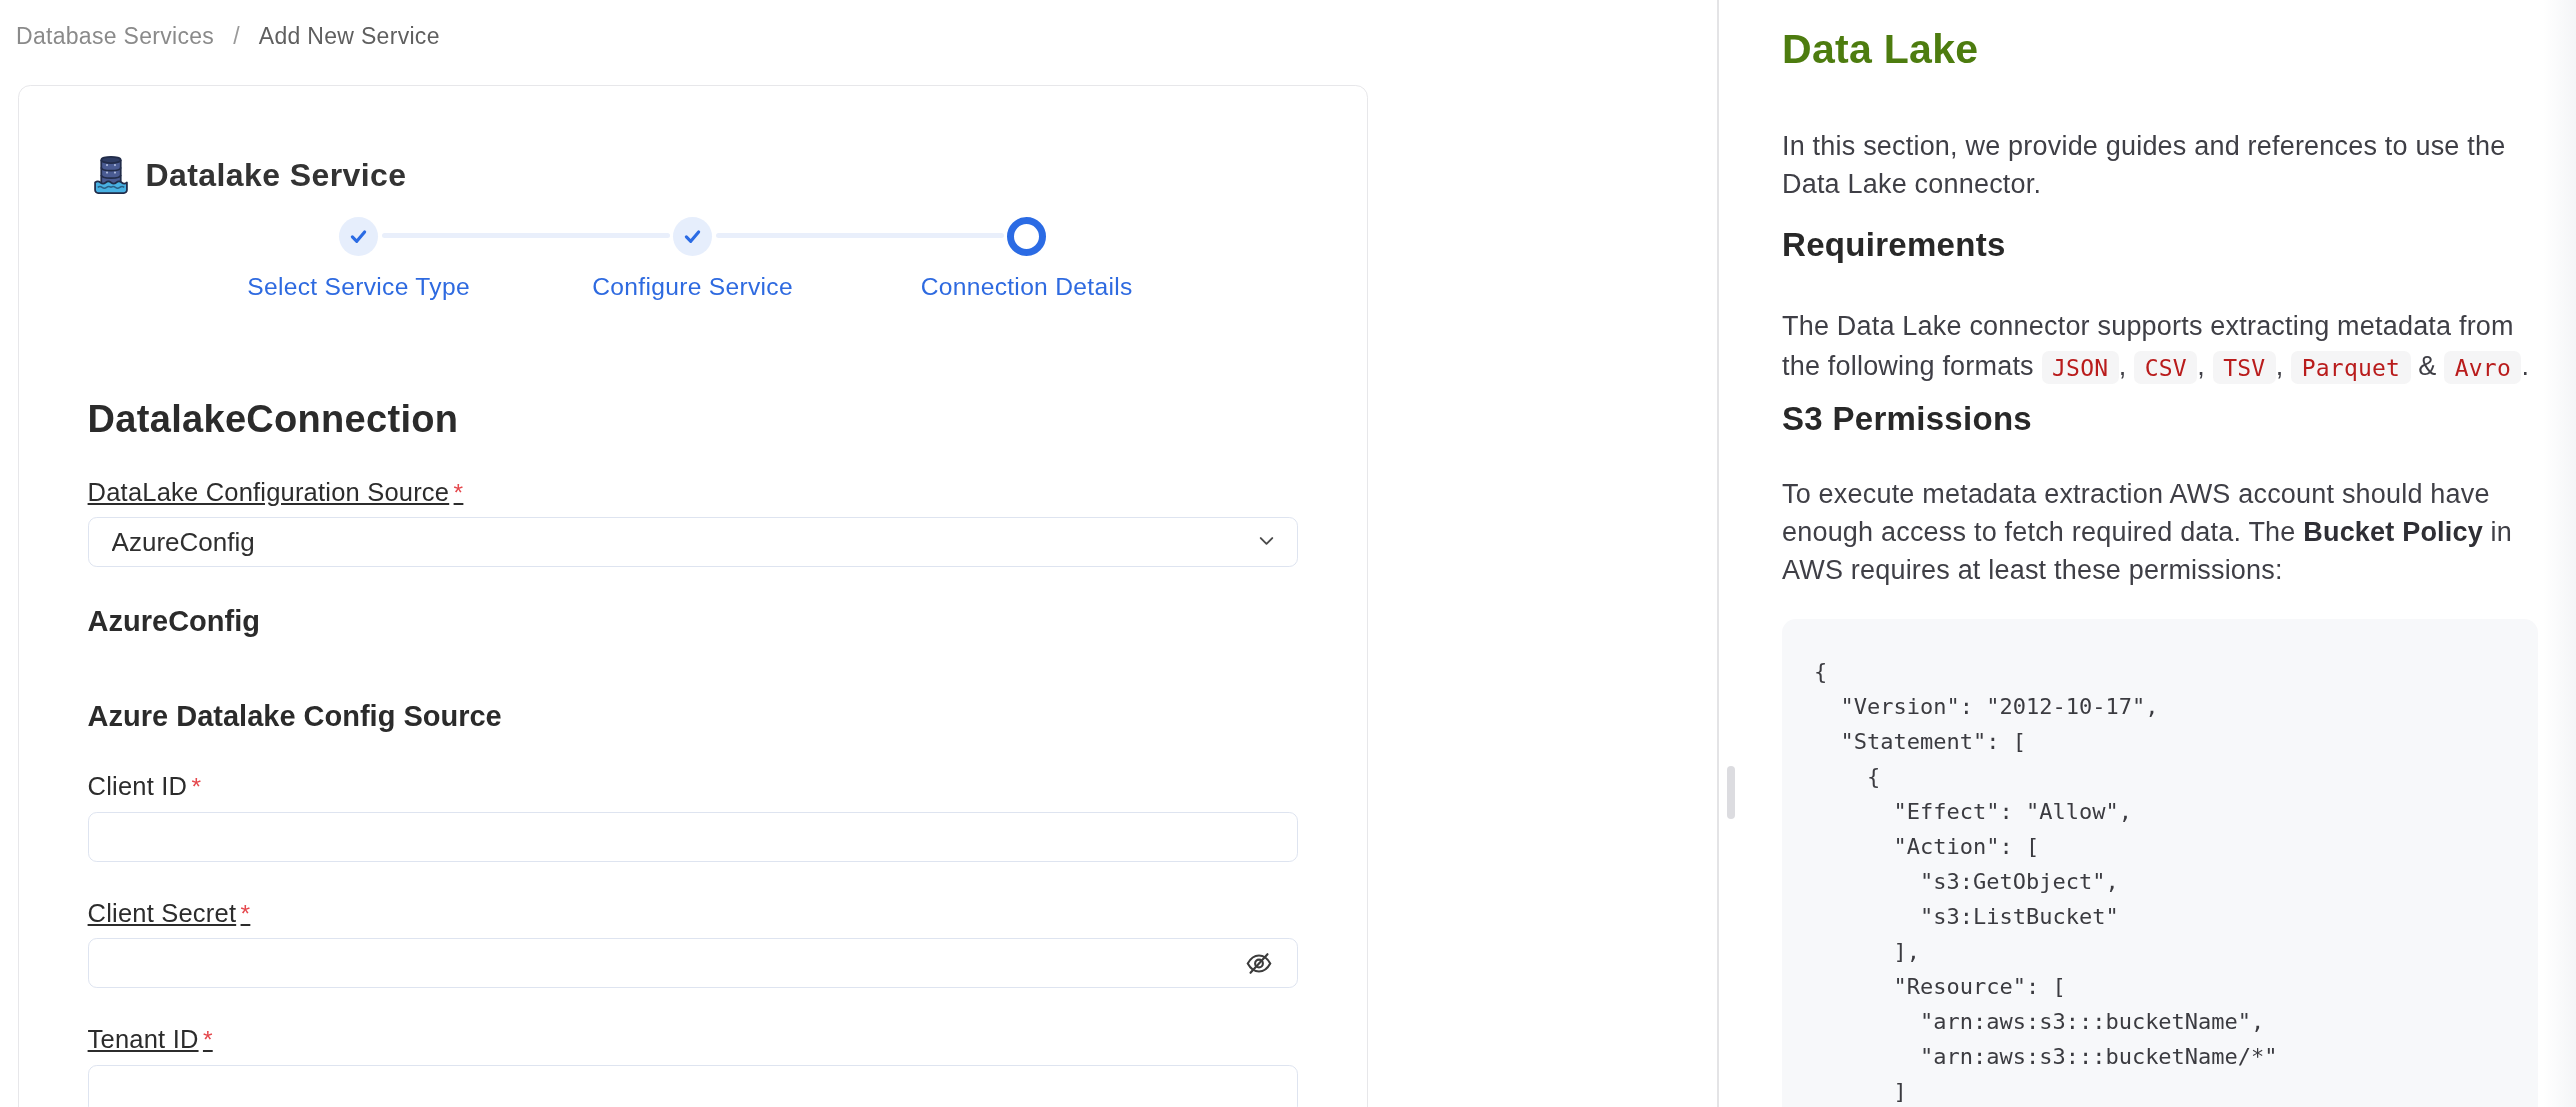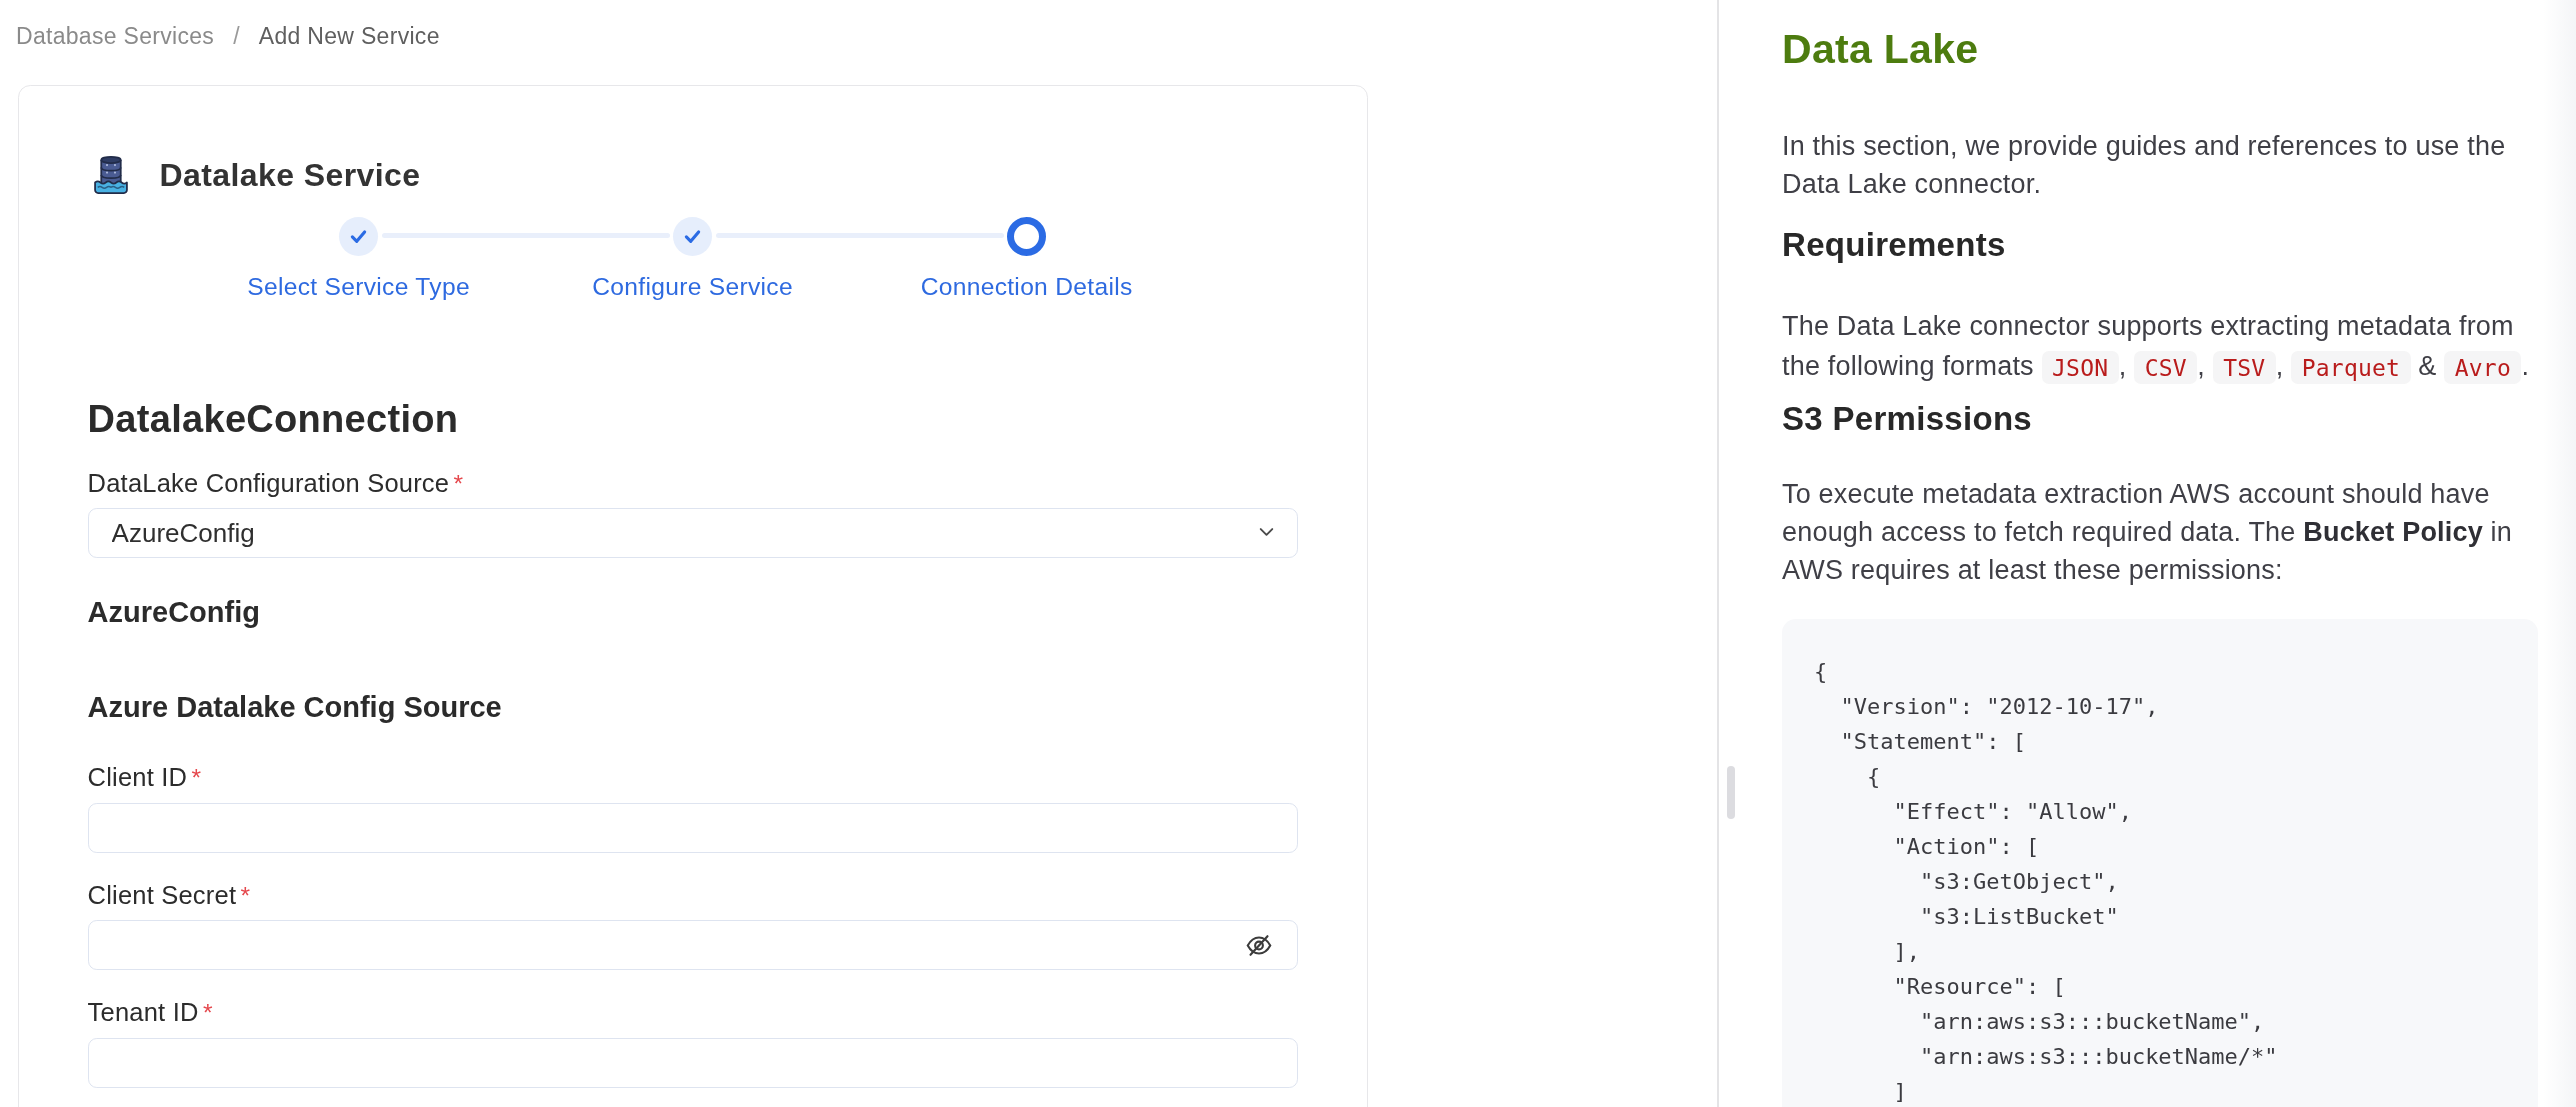--- a/index.html
+++ b/index.html
@@ -11,40 +11,40 @@
   .left-pane { position:absolute; left:0; top:0; width:1718px; height:1107px; }
   .breadcrumb { position:absolute; left:16px; top:23px; font-size:23px; letter-spacing:0.3px; }
   .breadcrumb a { color:#8a8a8a; text-decoration:none; cursor:pointer; }
   .breadcrumb .sep { color:#9a9a9a; margin:0 12.3px; }
   .breadcrumb .current { color:#5f5f5f; font-weight:500; }
 
   .card { position:absolute; left:17.6px; top:85px; width:1350px; height:1283px;
           background:#fff; border:0.9px solid #e7e7ea; border-radius:12.3px;
           padding:66px 69px 53px 69px; }
 
-  .service-header { display:flex; align-items:center; gap:26px; height:46px; }
+  .service-header { display:flex; align-items:center; gap:12px; height:46px; }
   .service-header h1 { font-size:32px; font-weight:600; color:#333; letter-spacing:0.4px; }
   .service-icon svg { display:block; }
 
   
   .stepper { position:relative; width:1002px; margin:18.5px auto 0 auto; height:105px; }
   .step-line { position:absolute; top:16.7px; height:5.3px; background:#e9effb; border-radius:2.6px; }
   .step-line.l1 { left:190px; width:288px; }
   .step-line.l2 { left:524px; width:288px; }
   .steps { position:relative; display:flex; }
   .step { width:334px; display:flex; flex-direction:column; align-items:center; }
   .indicator { width:39px; height:39px; border-radius:50%; display:flex;
                align-items:center; justify-content:center; background:#e6eefc; }
   .indicator.active { background:#fff; border:7px solid #2b6be4; }
   .step-label { margin-top:17.6px; font-size:24.6px; color:#2e6ae0; letter-spacing:0.3px; }
 
   
   .section-heading { margin-top:76px; font-size:38px; font-weight:700; color:#2b2b2b; letter-spacing:0.3px; }
   .field-label { display:block; font-size:25.5px; color:#2c2c2c; letter-spacing:0.2px; }
-  .field-label.first { margin-top:28px; }
+  .field-label.first { margin-top:37px;text-decoration:underline; }
   .field-label.gap { margin-top:39px; }
   .req { color:#e5484d; margin-left:4.4px; font-size:24.6px; }
   .control-wrap { position:relative; margin-top:10.5px; }
   select.control, input.control {
       width:100%; height:50px; border:1.3px solid #dee4f0; border-radius:8.8px;
       background:#fff; font-family:"Liberation Sans",sans-serif; font-size:26px;
       color:#2f2f2f; padding:0 23px; outline:none; appearance:none; -webkit-appearance:none; }
   input.control.with-icon { padding-right:84px; }
   .chevron { position:absolute; right:19.3px; top:50%; transform:translateY(-50%); pointer-events:none; }
   .sub-heading-1 { margin-top:38px; font-size:29px; font-weight:700; color:#2b2b2b; }

